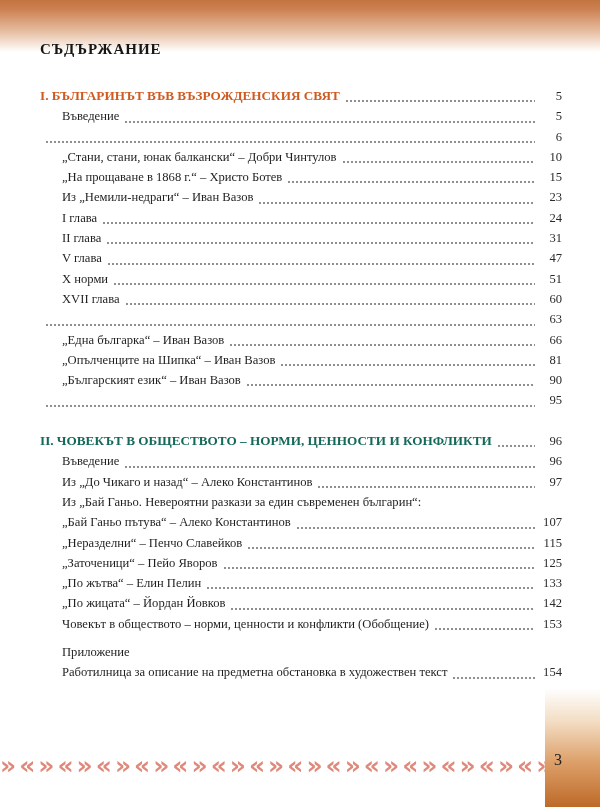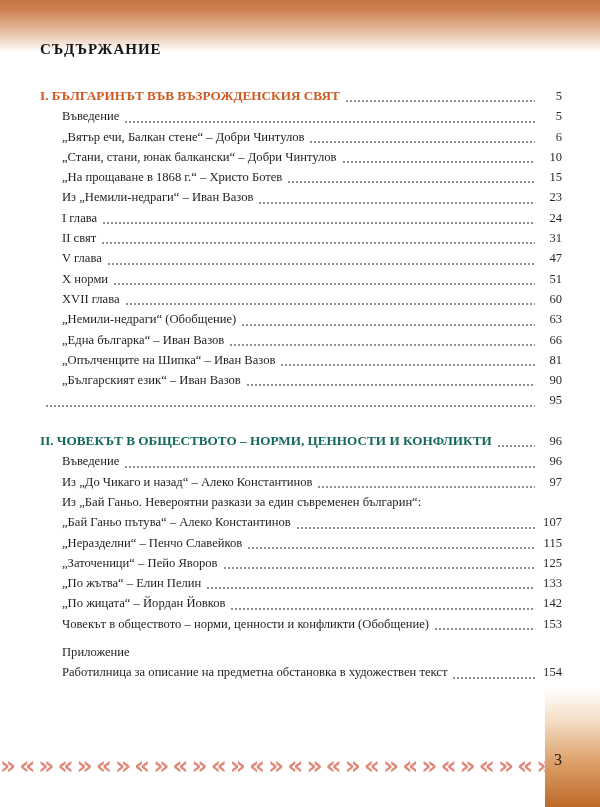--- a/index.html
+++ b/index.html
@@ -78,21 +78,20 @@
     <span class="label">I. БЪЛГАРИНЪТ ВЪВ ВЪЗРОЖДЕНСКИЯ СВЯТ</span>
     <span class="dots"></span>
     <span class="pg">5</span>
   </div>
         <div class="row entry">
     <span class="label">Въведение</span>
     <span class="dots"></span>
     <span class="pg">5</span>
   </div>
         <div class="row entry">
-    <span class="label">„Вятър ечи, Балкан стене“ – Добри Чинтулов</span>
     <span class="dots"></span>
     <span class="pg">6</span>
   </div>
         <div class="row entry">
     <span class="label">„Стани, стани, юнак балкански“ – Добри Чинтулов</span>
     <span class="dots"></span>
     <span class="pg">10</span>
   </div>
         <div class="row entry">
     <span class="label">„На прощаване в 1868 г.“ – Христо Ботев</span>
@@ -103,41 +102,40 @@
     <span class="label">Из „Немили-недраги“ – Иван Вазов</span>
     <span class="dots"></span>
     <span class="pg">23</span>
   </div>
         <div class="row entry">
     <span class="label">I глава</span>
     <span class="dots"></span>
     <span class="pg">24</span>
   </div>
         <div class="row entry">
-    <span class="label">II свят</span>
+    <span class="label">II глава</span>
     <span class="dots"></span>
     <span class="pg">31</span>
   </div>
         <div class="row entry">
     <span class="label">V глава</span>
     <span class="dots"></span>
     <span class="pg">47</span>
   </div>
         <div class="row entry">
     <span class="label">X норми</span>
     <span class="dots"></span>
     <span class="pg">51</span>
   </div>
         <div class="row entry">
     <span class="label">XVII глава</span>
     <span class="dots"></span>
     <span class="pg">60</span>
   </div>
         <div class="row entry">
-    <span class="label">„Немили-недраги“ (Обобщение)</span>
     <span class="dots"></span>
     <span class="pg">63</span>
   </div>
         <div class="row entry">
     <span class="label">„Една българка“ – Иван Вазов</span>
     <span class="dots"></span>
     <span class="pg">66</span>
   </div>
         <div class="row entry">
     <span class="label">„Опълченците на Шипка“ – Иван Вазов</span>

